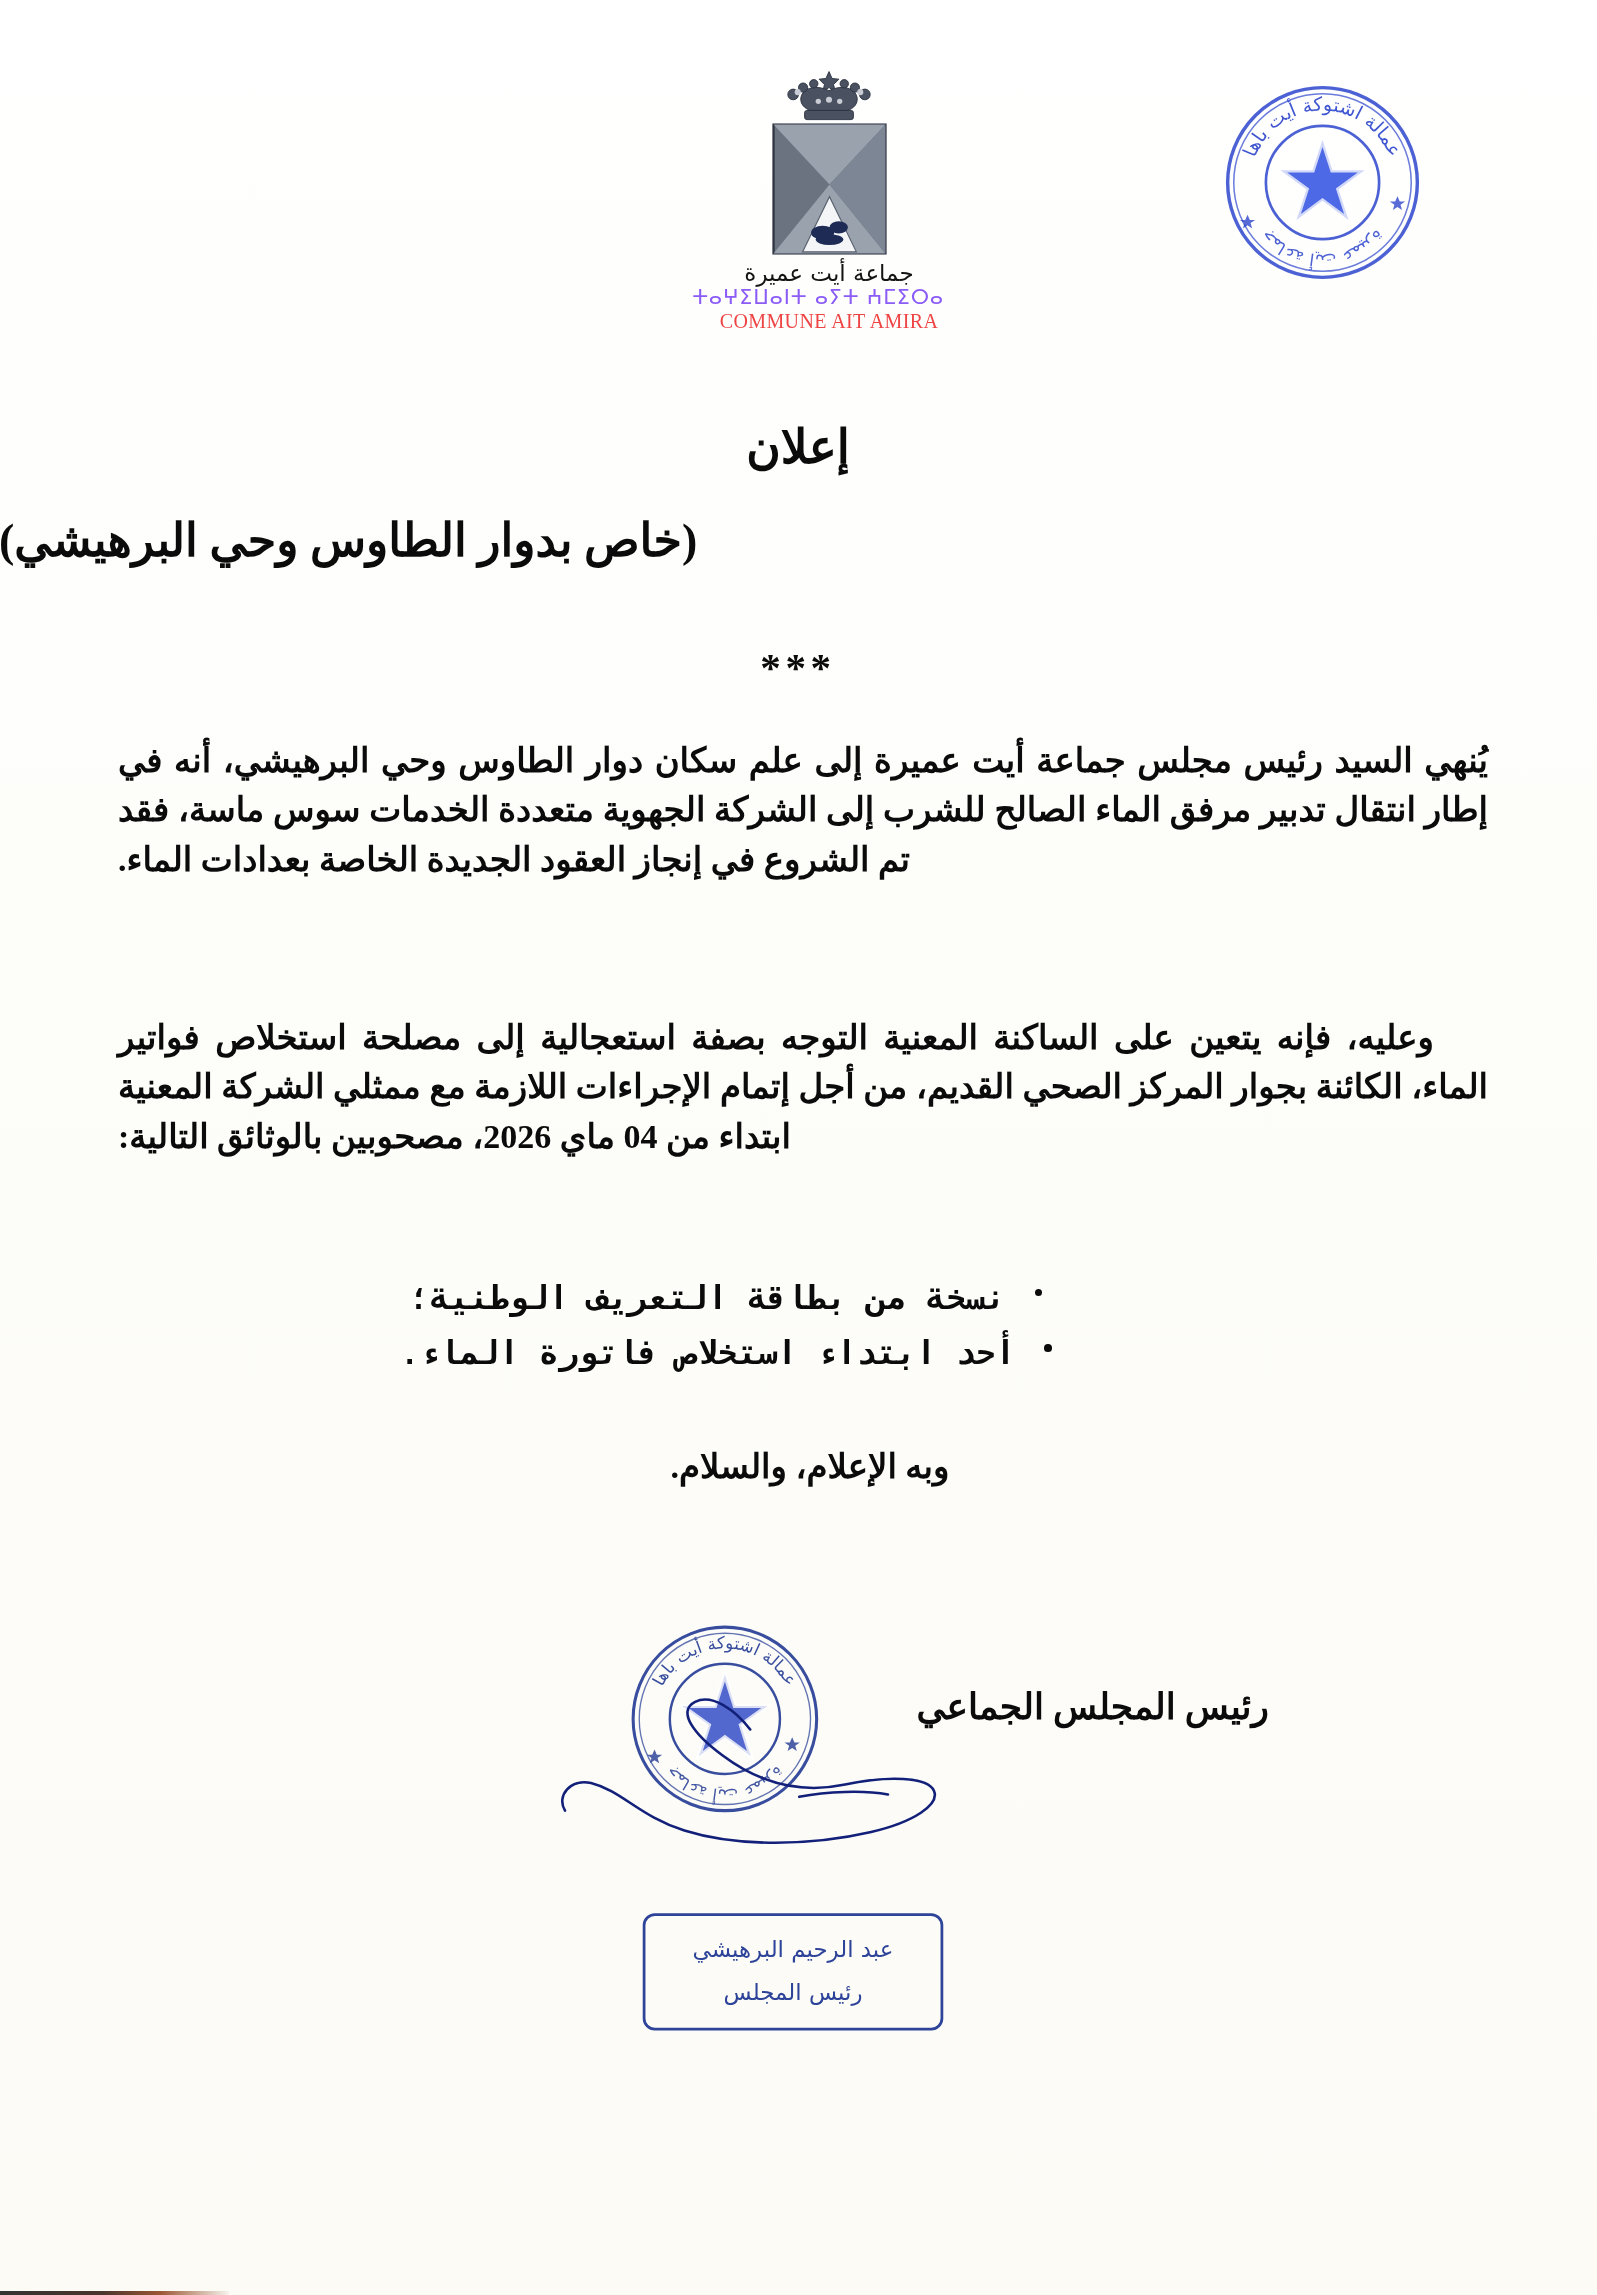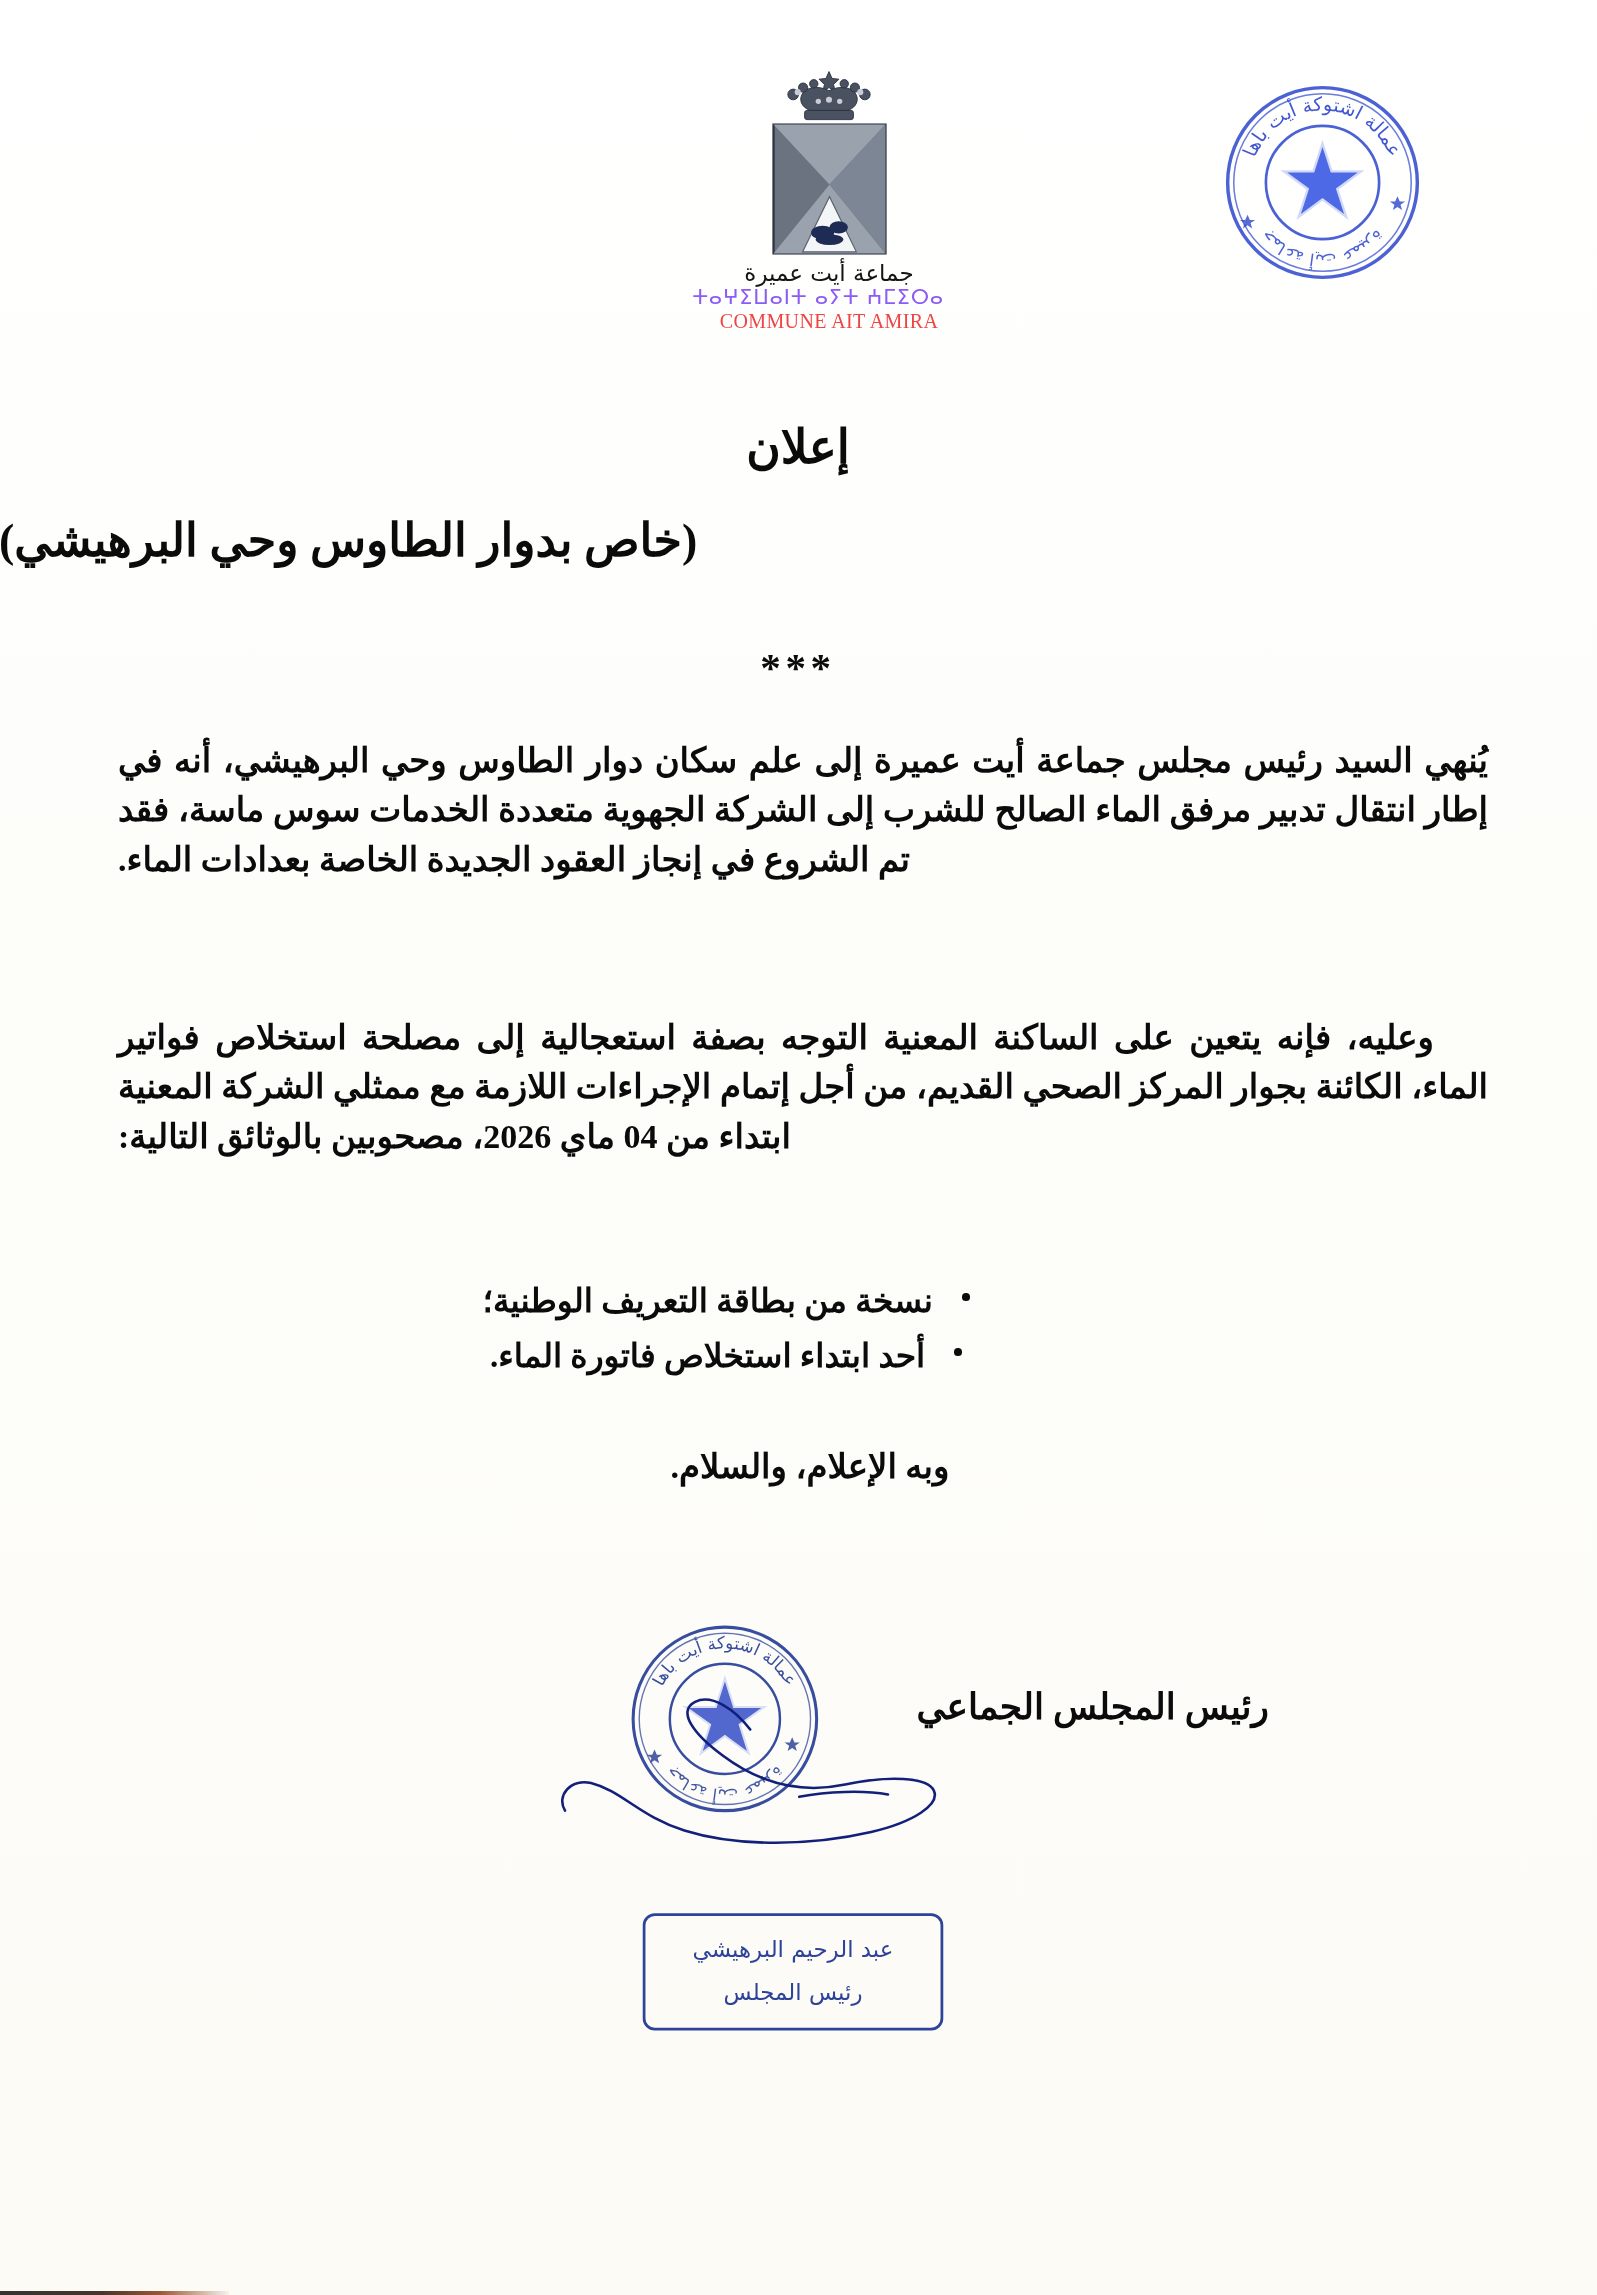--- a/index.html
+++ b/index.html
@@ -143,21 +143,21 @@
   .doc-list {
     position: absolute;
     top: 1279px;
     left: 0;
     width: 1454px;
     margin: 0;
     padding: 0;
     list-style: none;
     font-size: 33px;
     font-weight: bold;
-    font-family: Liberation Serif, serif;
+    font-family: Liberation Mono, monospace;
   }
   .doc-list li {
     position: relative;
     text-align: center;
     padding: 0;
     margin-bottom: 10.7px;
     line-height: 1.35;
   }
   .doc-list li .bullet-dot {
     display: inline-block;

